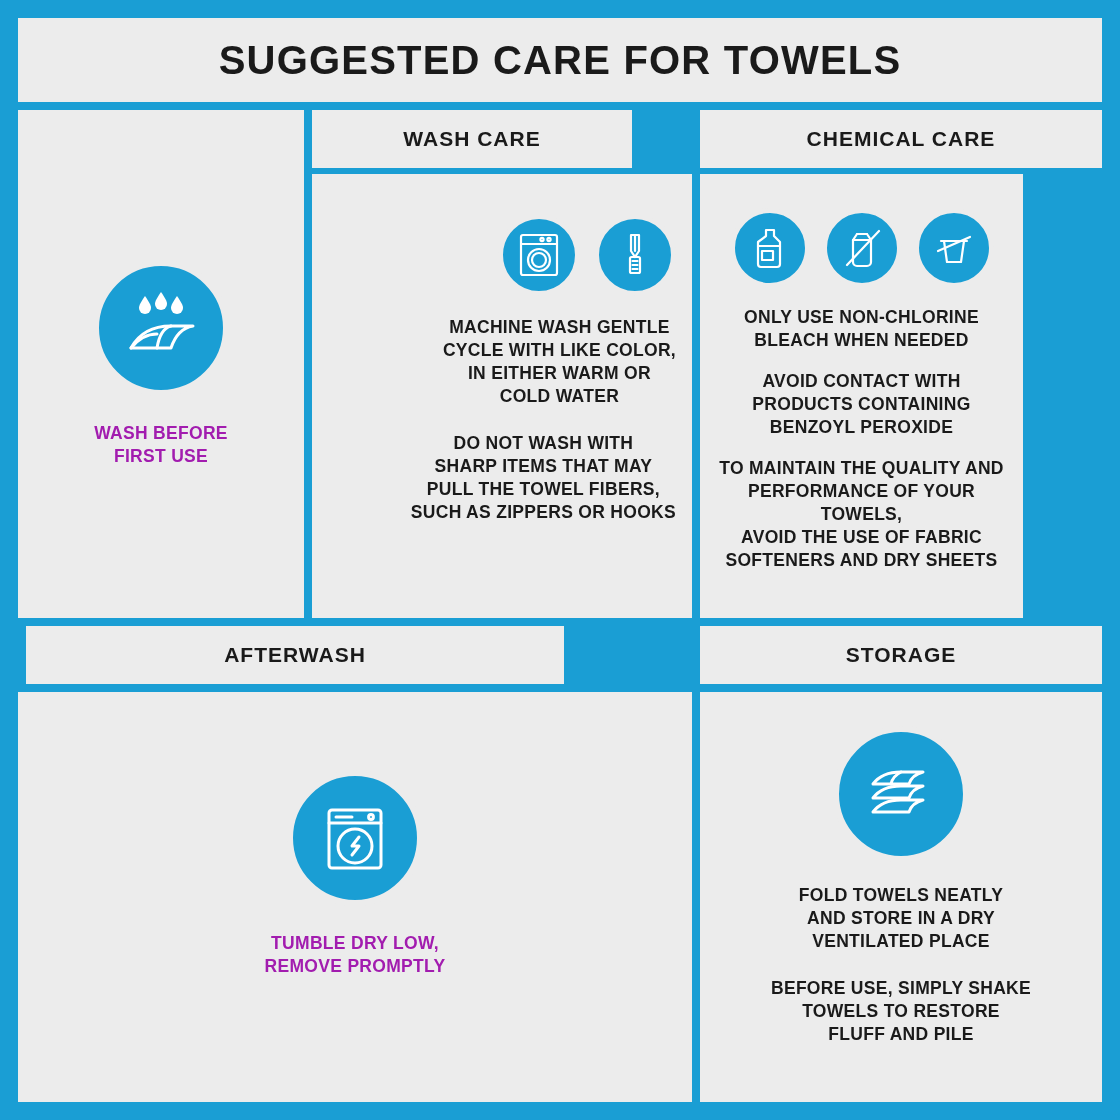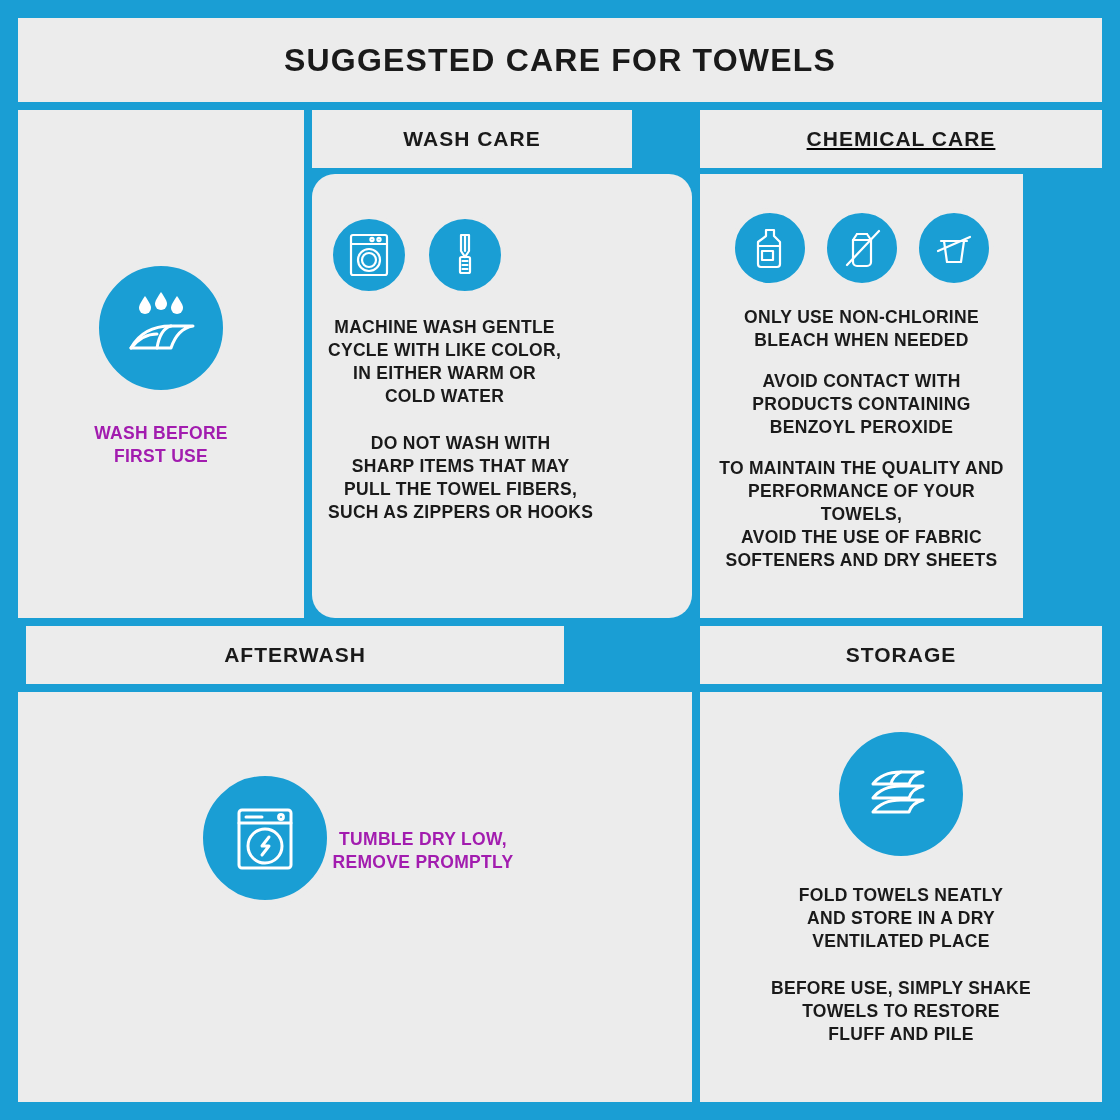--- a/index.html
+++ b/index.html
@@ -39,21 +39,21 @@
   
   .title-bar {
     left: 0; top: 0;
     width: 1084px;
     height: 84px;
     display: flex;
     align-items: center;
     justify-content: center;
   }
   .title-text {
-    font-size: 32px;
+    font-size: 40px;
     font-weight: bold;
     letter-spacing: 1.2px;
     color: #1a1a1a;
     text-align: center;
     white-space: nowrap;
   }
 
   
   .sect-header {
     display: flex;
@@ -99,20 +99,21 @@
     align-items: center;
     justify-content: center;
     box-sizing: border-box;
     border: 6px solid #ececec;
     box-shadow: 0 0 0 0 transparent;
   }
   .icon-circle svg { display: block; }
 
   .col-center {
     display: flex;
+    flex-direction: column;
     align-items: center;
   }
 
   
   #panel-first-use {
     left: 0; top: 92px;
     width: 286px;
     height: 508px;
     display: flex;
     flex-direction: column;
@@ -126,32 +127,31 @@
   #header-wash {
     left: 294px; top: 92px;
     width: 320px; height: 58px;
   }
   #panel-wash {
     left: 294px; top: 156px;
     width: 380px; height: 444px;
     padding: 40px 16px 0;
     display: flex;
     flex-direction: column;
-    align-items: flex-start;
-    border-radius: 23px;
+    align-items: flex-end;
   }
   #panel-wash .icon-row { display: flex; gap: 14px; }
   #panel-wash .icon-circle { width: 82px; height: 82px; border-width: 5px; }
   #panel-wash .body-text { margin-top: 20px; }
   #panel-wash .body-text.second { margin-top: 24px; }
 
   
   #header-chem {
     left: 682px; top: 92px;
-    width: 402px; height: 58px; text-decoration: underline;
+    width: 402px; height: 58px;
   }
   #panel-chem {
     left: 682px; top: 156px;
     width: 323px; height: 444px;
     padding: 34px 14px 0;
     display: flex;
     flex-direction: column;
     align-items: center;
   }
   #panel-chem .icon-row { display: flex; gap: 12px; }

